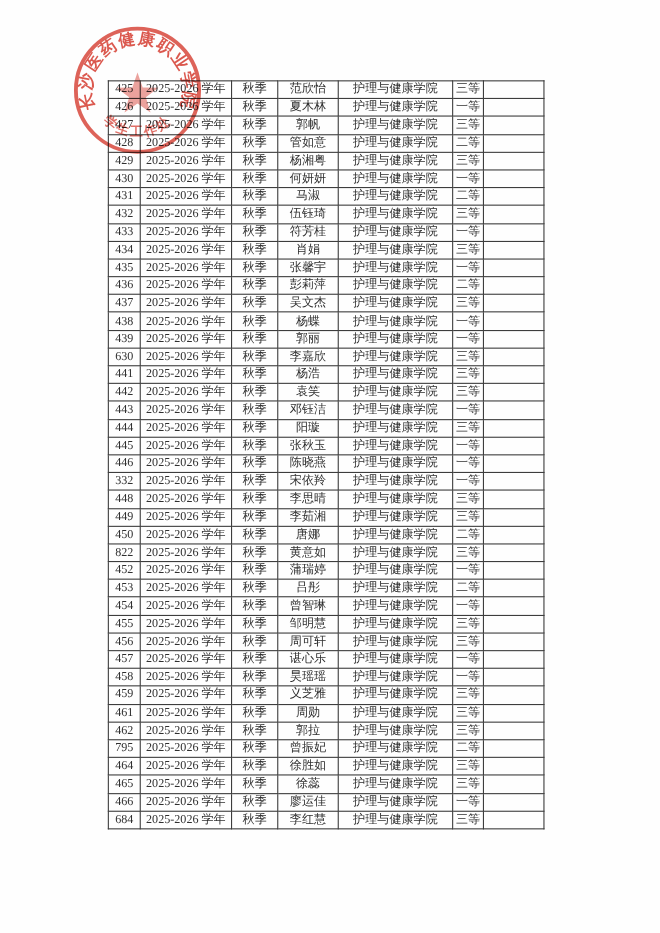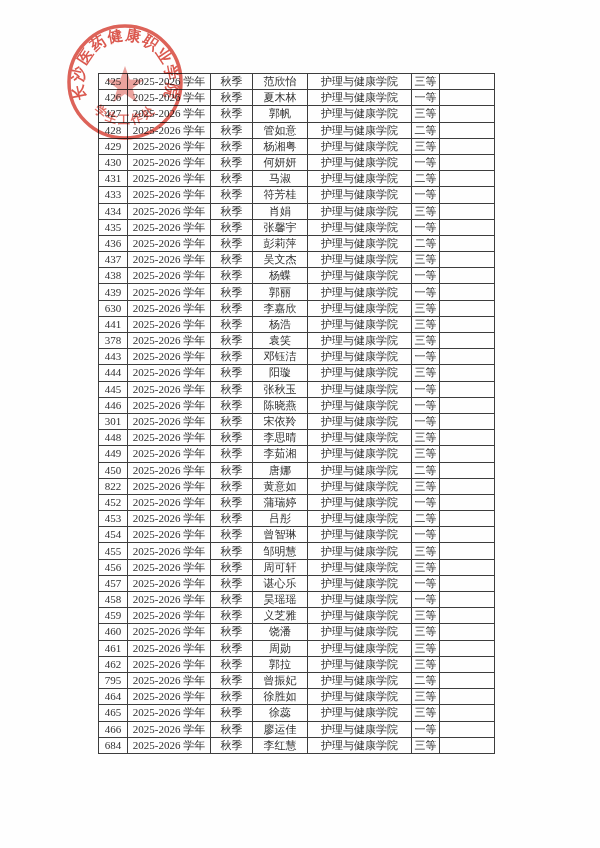--- a/index.html
+++ b/index.html
@@ -124,20 +124,29 @@
         <tr>
       <td>431</td>
       <td>2025-2026 学年</td>
       <td>秋季</td>
       <td>马淑</td>
       <td>护理与健康学院</td>
       <td>二等</td>
       <td></td>
     </tr>
         <tr>
+      <td>432</td>
+      <td>2025-2026 学年</td>
+      <td>秋季</td>
+      <td>伍钰琦</td>
+      <td>护理与健康学院</td>
+      <td>三等</td>
+      <td></td>
+    </tr>
+        <tr>
       <td>433</td>
       <td>2025-2026 学年</td>
       <td>秋季</td>
       <td>符芳桂</td>
       <td>护理与健康学院</td>
       <td>一等</td>
       <td></td>
     </tr>
         <tr>
       <td>434</td>
@@ -205,21 +214,21 @@
         <tr>
       <td>441</td>
       <td>2025-2026 学年</td>
       <td>秋季</td>
       <td>杨浩</td>
       <td>护理与健康学院</td>
       <td>三等</td>
       <td></td>
     </tr>
         <tr>
-      <td>378</td>
+      <td>442</td>
       <td>2025-2026 学年</td>
       <td>秋季</td>
       <td>袁笑</td>
       <td>护理与健康学院</td>
       <td>三等</td>
       <td></td>
     </tr>
         <tr>
       <td>443</td>
       <td>2025-2026 学年</td>
@@ -250,21 +259,21 @@
         <tr>
       <td>446</td>
       <td>2025-2026 学年</td>
       <td>秋季</td>
       <td>陈晓燕</td>
       <td>护理与健康学院</td>
       <td>一等</td>
       <td></td>
     </tr>
         <tr>
-      <td>301</td>
+      <td>332</td>
       <td>2025-2026 学年</td>
       <td>秋季</td>
       <td>宋依羚</td>
       <td>护理与健康学院</td>
       <td>一等</td>
       <td></td>
     </tr>
         <tr>
       <td>448</td>
       <td>2025-2026 学年</td>
@@ -362,29 +371,20 @@
       <td>昊瑶瑶</td>
       <td>护理与健康学院</td>
       <td>一等</td>
       <td></td>
     </tr>
         <tr>
       <td>459</td>
       <td>2025-2026 学年</td>
       <td>秋季</td>
       <td>义芝雅</td>
-      <td>护理与健康学院</td>
-      <td>三等</td>
-      <td></td>
-    </tr>
-        <tr>
-      <td>460</td>
-      <td>2025-2026 学年</td>
-      <td>秋季</td>
-      <td>饶潘</td>
       <td>护理与健康学院</td>
       <td>三等</td>
       <td></td>
     </tr>
         <tr>
       <td>461</td>
       <td>2025-2026 学年</td>
       <td>秋季</td>
       <td>周勋</td>
       <td>护理与健康学院</td>

